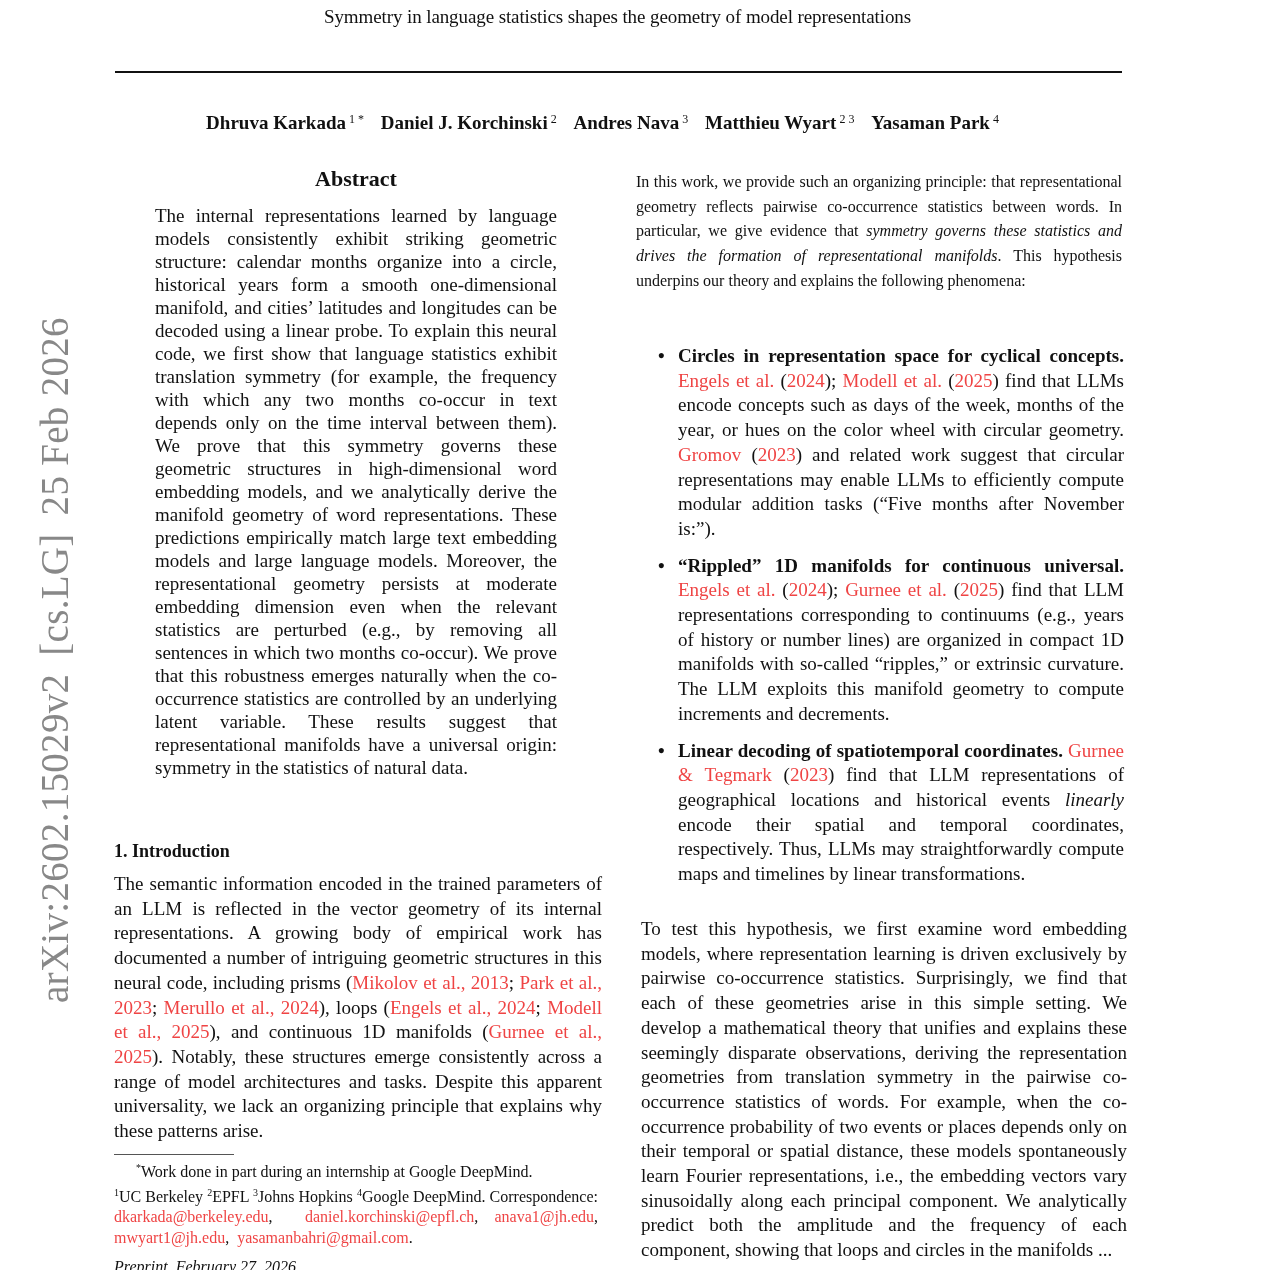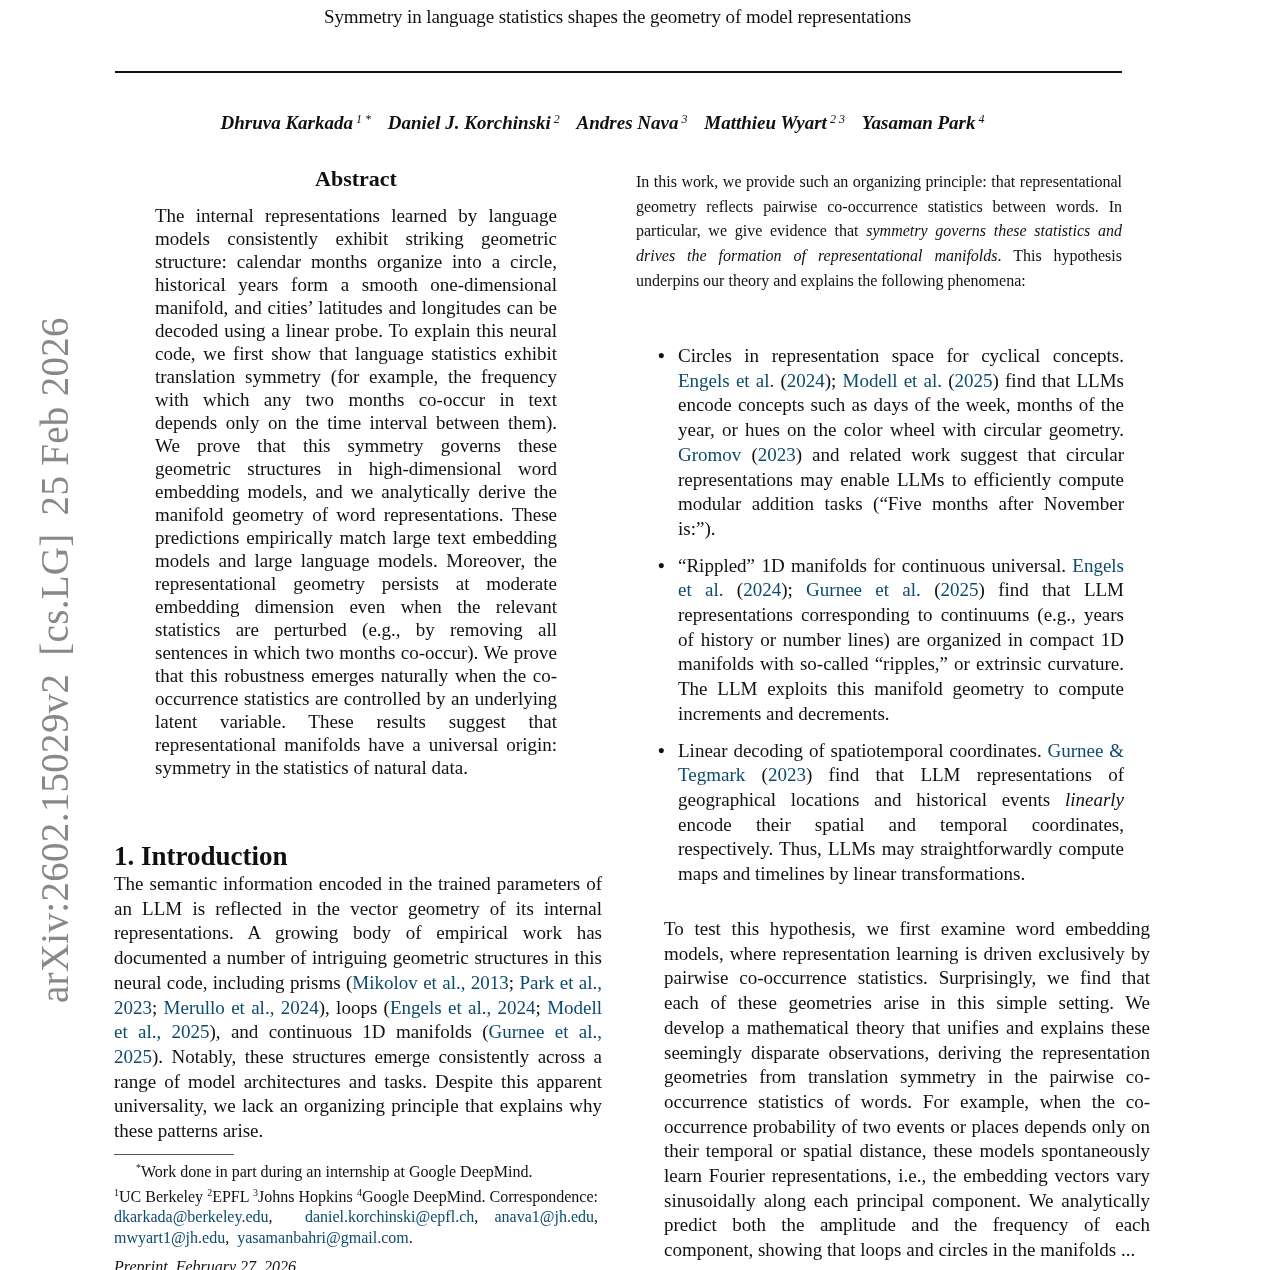--- a/index.html
+++ b/index.html
@@ -12,43 +12,43 @@
     text-align: center; font-weight: normal; font-size: 19px; letter-spacing: -0.1px;
   }
   .title-rule {
     position: absolute; left: 115px; width: 1007px; top: 71px; height: 0;
     border-top: 2.5px solid #111;
   }
   .authors {
     position: absolute; left: 0; width: 1205px; top: 112px; text-align: center;
     font-weight: bold; font-size: 19px;
   }
-  .author { margin: 16px 6px; white-space: nowrap; font-style: italic; }
+  .author { margin: 16px 6px; white-space: nowrap; }
   .author sup { font-weight: normal; font-size: 12px; vertical-align: 6px; margin-left: 3px; }
   .arxiv-stamp {
     position: absolute; left: 32px; top: 1003px; transform-origin: 0 0; transform: rotate(-90deg);
     font-size: 39px; color: #888; white-space: nowrap; letter-spacing: 0.3px;
   }
   .arxiv-stamp span { margin-right: 18px; }
   .abstract-heading {
     position: absolute; left: 155px; width: 402px; top: 166px; text-align: center;
     font-weight: bold; font-size: 22px;
   }
   .abstract-body {
     position: absolute; left: 155px; width: 402px; top: 204px;
     font-size: 19px; line-height: 23px; text-align: justify;
   }
   .section-heading {
-    position: absolute; left: 114px; top: 841px; font-weight: bold; font-size: 27px;
+    position: absolute; left: 114px; top: 841px; font-weight: bold; font-size: 18px;
   }
   .intro-body {
     position: absolute; left: 114px; width: 488px; top: 872px;
     font-size: 19px; line-height: 24.7px; text-align: justify;
   }
-  a.cite, .cite { color: #0c4a6e; text-decoration: none; }
+  a.cite, .cite { color: #ef4444; text-decoration: none; }
   .footnote-rule {
     position: absolute; left: 114px; top: 1154px; width: 120px; border-top: 1px solid #555;
   }
   .footnote {
     position: absolute; left: 114px; width: 488px; top: 1158px;
     font-size: 16px; line-height: 20.5px; text-align: justify;
   }
   .footnote sup { font-size: 10px; vertical-align: 6px; }
   .preprint {
     position: absolute; left: 114px; top: 1258px; font-size: 16px; font-style: italic;
@@ -56,23 +56,23 @@
   .right-intro {
     position: absolute; left: 636px; width: 486px; top: 170px;
     font-size: 16px; line-height: 24.7px; text-align: justify;
   }
   .bullets {
     position: absolute; left: 636px; width: 488px; top: 344px; margin: 0; padding: 0; list-style: none;
     font-size: 19px; line-height: 24.7px;
   }
   .bullet { position: relative; padding-left: 42px; text-align: justify; margin-bottom: 12px; }
   .bullet .dot { position: absolute; left: 22px; top: 0; font-weight: bold; }
-  .bullet .lead { font-weight: normal; margin-top: 12px; }
+  .bullet .lead { font-weight: bold; margin-top: 12px; }
   .right-body {
-    position: absolute; left: 664px; width: 486px; top: 917px;
+    position: absolute; left: 641px; width: 486px; top: 917px;
     font-size: 19px; line-height: 24.7px; text-align: justify;
   }
 </style>
 </head>
 <body>
 
 <div class="page-title">Symmetry in language statistics shapes the geometry of model representations</div>
 <div class="title-rule"></div>
 
 <div class="authors">

